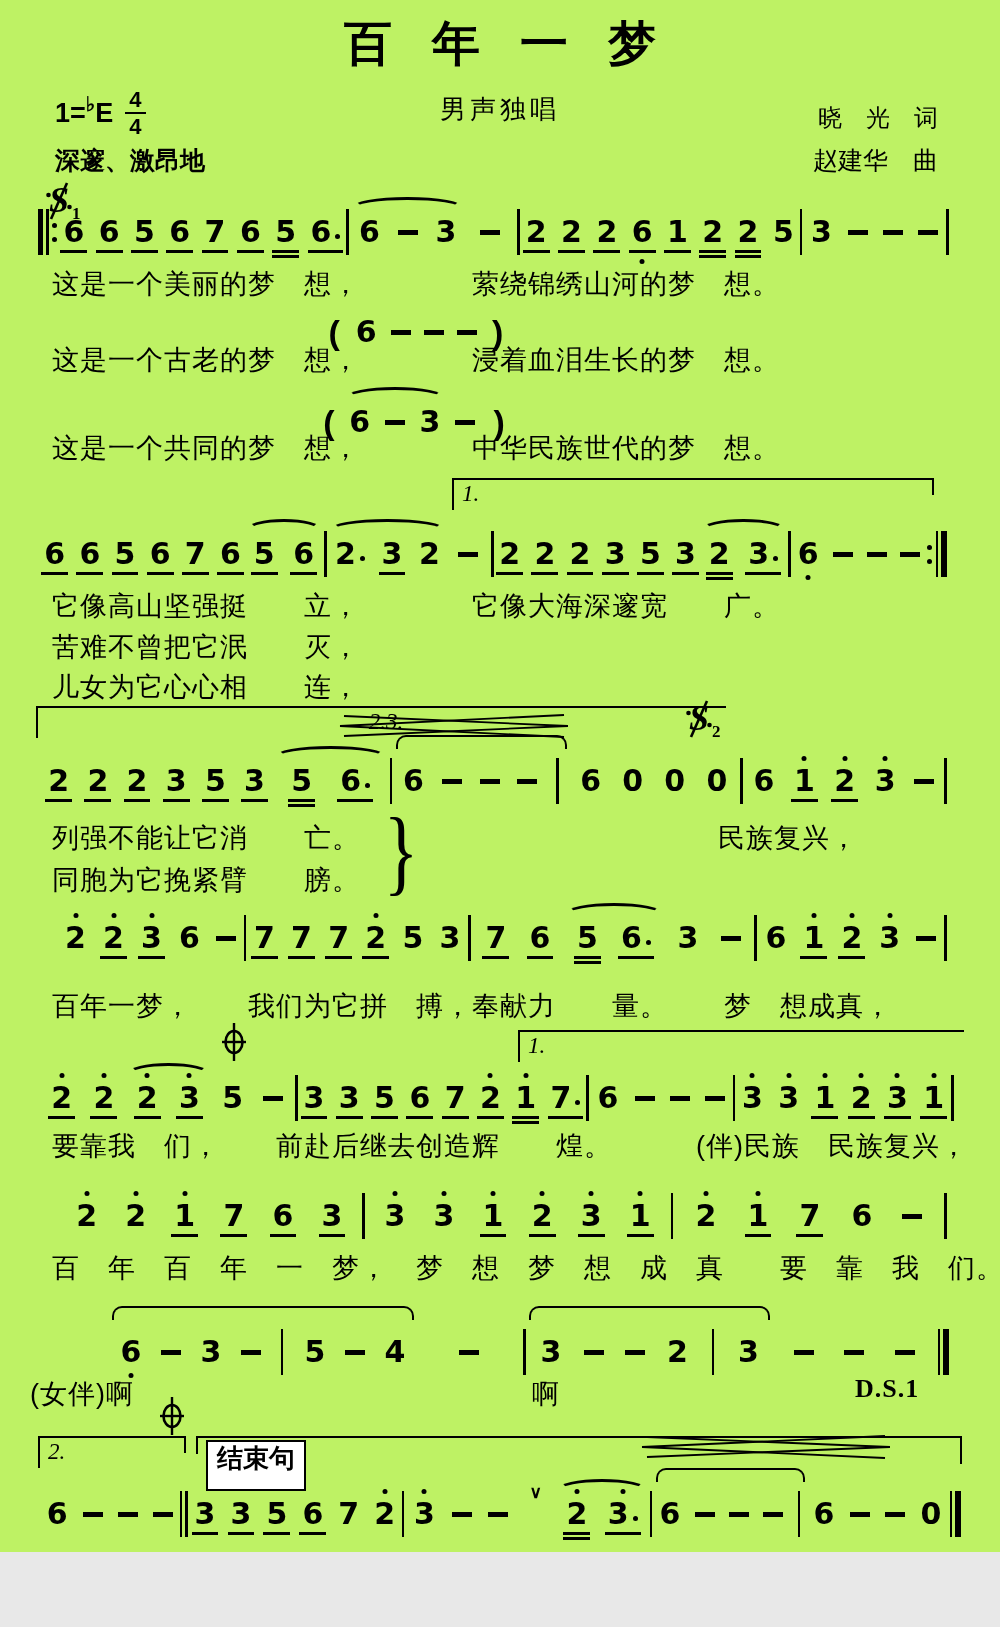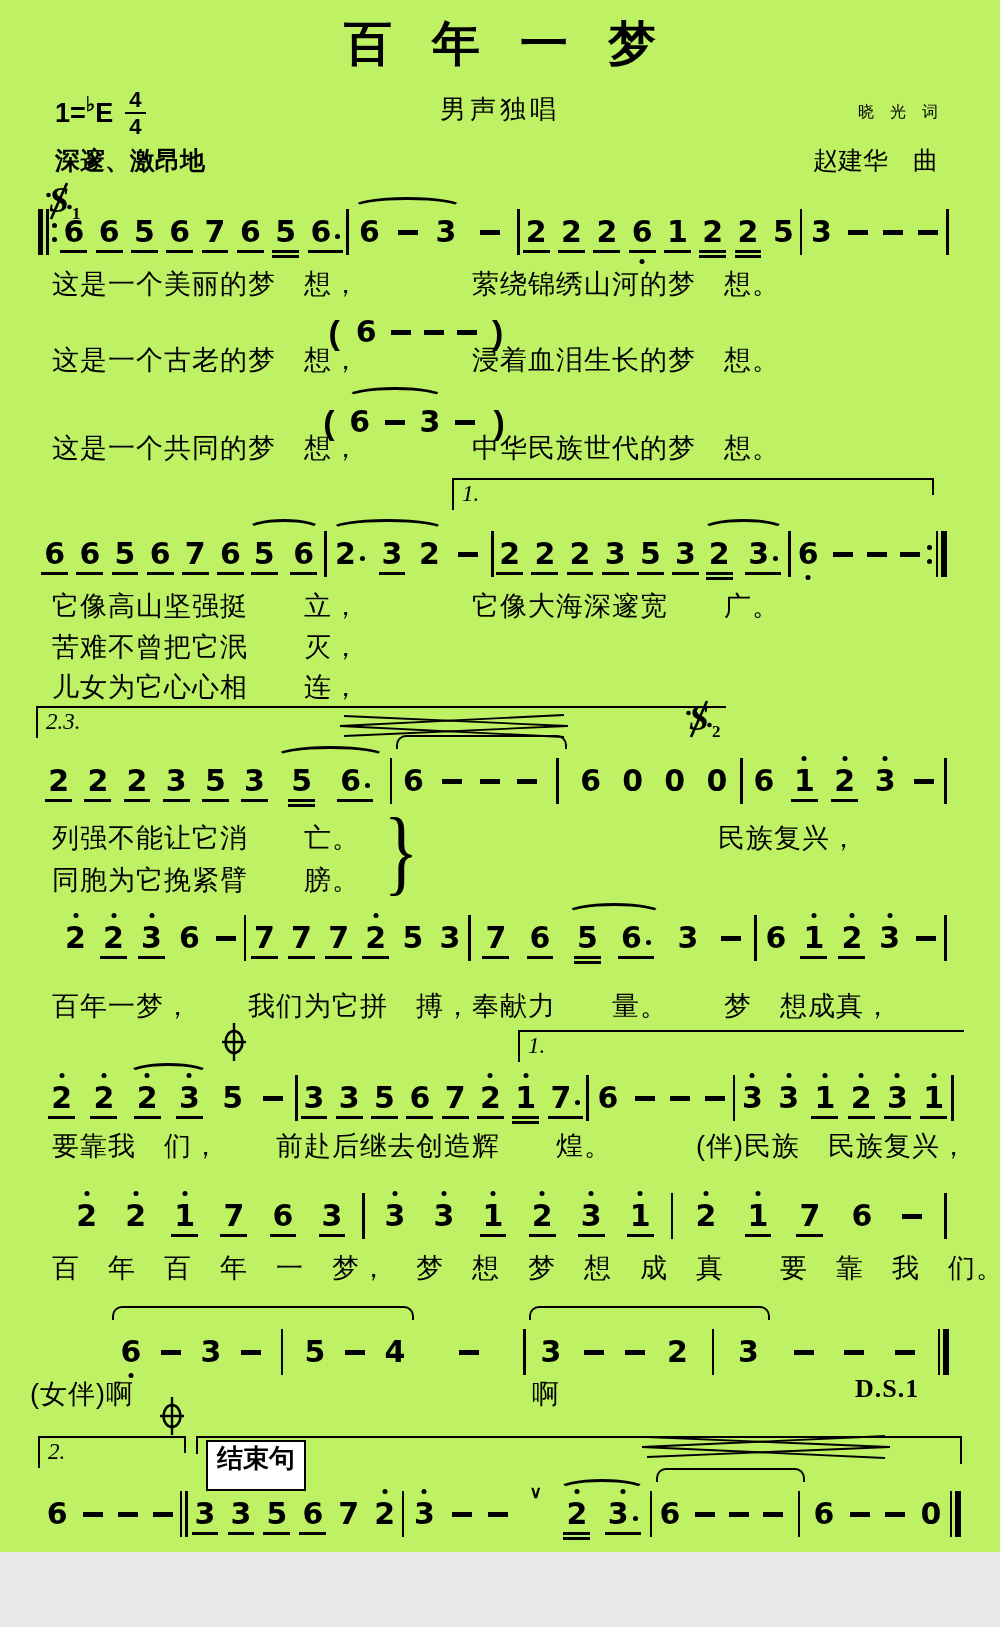--- a/index.html
+++ b/index.html
@@ -10,21 +10,21 @@
   .title{left:0;right:0;top:12px;text-align:center;font-size:48px;font-weight:bold;
          letter-spacing:40px;padding-left:40px;}
   .subtitle{left:0;right:0;top:92px;text-align:center;font-size:26px;letter-spacing:4px;}
   .keysig{left:55px;top:88px;font-size:27px;font-weight:bold;display:flex;align-items:center;}
   .flat{font-size:20px;position:relative;top:-9px;font-weight:bold;}
   .frac{display:inline-flex;flex-direction:column;align-items:center;margin-left:12px;
         font-size:22px;font-weight:bold;line-height:1;}
   .frac .fn{padding:1px 4px;}
   .frac .fd{border-top:2.5px solid #000;padding:2px 4px 0;}
   .tempo{left:55px;top:144px;font-size:25px;font-weight:bold;}
-  .lyricist{right:62px;top:102px;font-size:16px;}
+  .lyricist{right:62px;top:102px;font-size:24px;}
   .composer{right:62px;top:144px;font-size:25px;}
   
   .notes{position:absolute;display:flex;align-items:center;justify-content:space-between;
          height:52px;left:40px;right:55px;}
   .grp{position:relative;display:inline-flex;align-items:center;gap:9px;
        flex:1 1 auto;justify-content:space-evenly;min-width:0;}
   .grp.bars-only{flex:0 0 auto;}
   .tok{position:relative;font-family:"DejaVu Sans",sans-serif;font-weight:bold;
        font-size:30px;line-height:1;padding:1px 1px 2px;}
   .tok.u1::after,.tok.u2::after{content:"";position:absolute;left:-2px;right:-2px;
@@ -270,21 +270,21 @@
           </span>
           <i class="bl"></i>
           <i class="bl thick"></i>
         </span>
       </span>
     </div>
   <div class="lyr" style="top:588px;">它像高山坚强挺　　立，　　　　它像大海深邃宽　　广。</div>
   <div class="lyr" style="top:669px;">儿女为它心心相　　连，</div>
   <div class="lyr" style="top:629px;">苦难不曾把它泯　　灭，</div>
 
-  <div class="volta" style="left:36px;top:706px;width:688px;">
+  <div class="volta" style="left:36px;top:706px;width:688px;text-align:center;">
     <span class="vlabel">2.3.</span>
   </div>
   <svg class="abs" style="left:338px;top:712px;" width="230" height="28" viewBox="0 0 230 28">
     <line x1="2" y1="14" x2="226" y2="3" stroke="#000" stroke-width="1.8"></line>
     <line x1="2" y1="14" x2="226" y2="25" stroke="#000" stroke-width="1.8"></line>
     <line x1="6" y1="4" x2="230" y2="14" stroke="#000" stroke-width="1.8"></line>
     <line x1="6" y1="24" x2="230" y2="14" stroke="#000" stroke-width="1.8"></line>
   </svg>
   <div class="segno-wrap" style="left:684px;top:698px;">
     <svg viewBox="0 0 30 40" width="30" height="42">

